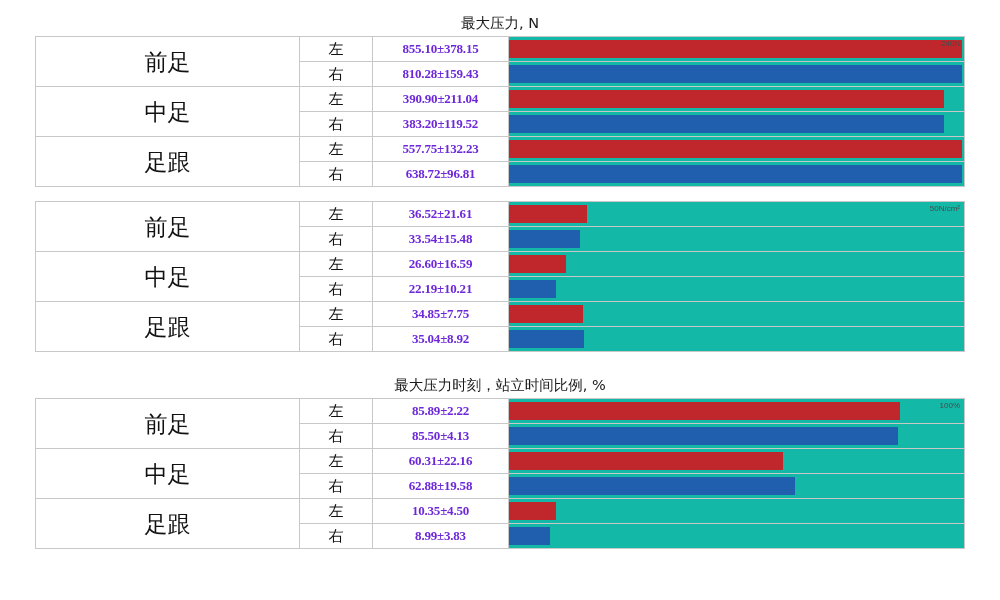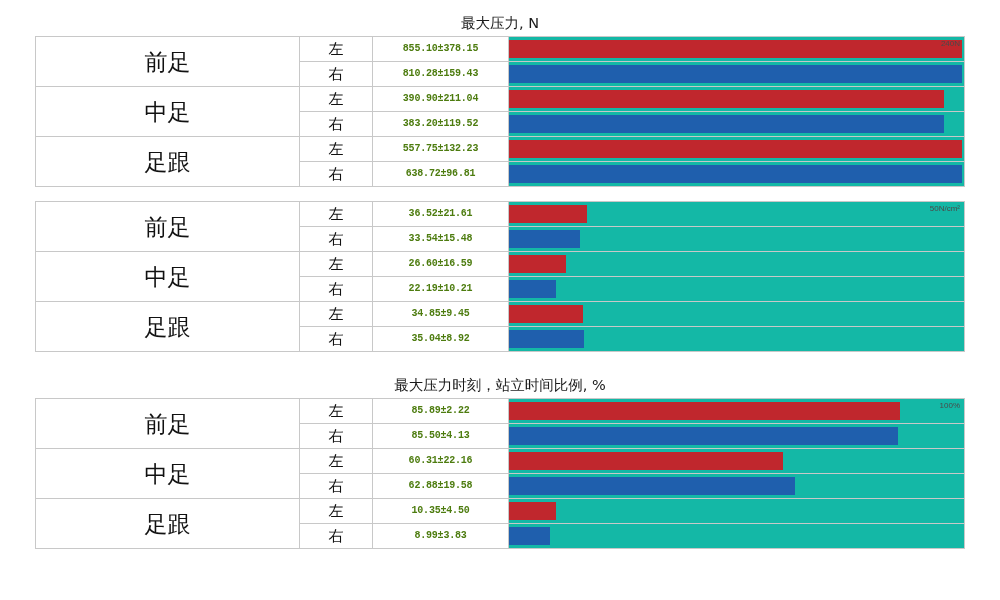--- a/index.html
+++ b/index.html
@@ -54,24 +54,24 @@
   .c-side {
     width: 72px;
     text-align: center;
     font-size: 15px;
     font-family: "DejaVu Sans", "Liberation Sans", sans-serif;
     color: #111;
   }
   .c-value {
     width: 135px;
     text-align: center;
-    font-size: 10px;
+    font-size: 13px;
     font-weight: bold;
-    font-family: Liberation Mono, monospace;
-    color: #4d7c0f;
+    font-family: Liberation Serif, serif;
+    color: #6d28d9;
     letter-spacing: -0.2px;
   }
   .c-bar {
     position: relative;
     padding: 0;
     background: #14b8a6;
     margin-top: 20px;
   }
   .row-cell {
     height: 24px;
@@ -208,21 +208,21 @@
       <td class="c-value row-cell">22.19±10.21</td>
       <td class="c-bar">
         <div class="bar-wrap">
           <div class="bar right" style="width:10.4%"></div>
         </div>
       </td>
     </tr>
     <tr>
       <td class="c-region row-cell" rowspan="2">足跟</td>
       <td class="c-side row-cell">左</td>
-      <td class="c-value row-cell">34.85±9.45</td>
+      <td class="c-value row-cell">34.85±7.75</td>
       <td class="c-bar">
         <div class="bar-wrap">
           <div class="bar left" style="width:16.3%"></div>
         </div>
       </td>
     </tr>
     <tr>
       <td class="c-side row-cell">右</td>
       <td class="c-value row-cell">35.04±8.92</td>
       <td class="c-bar">

